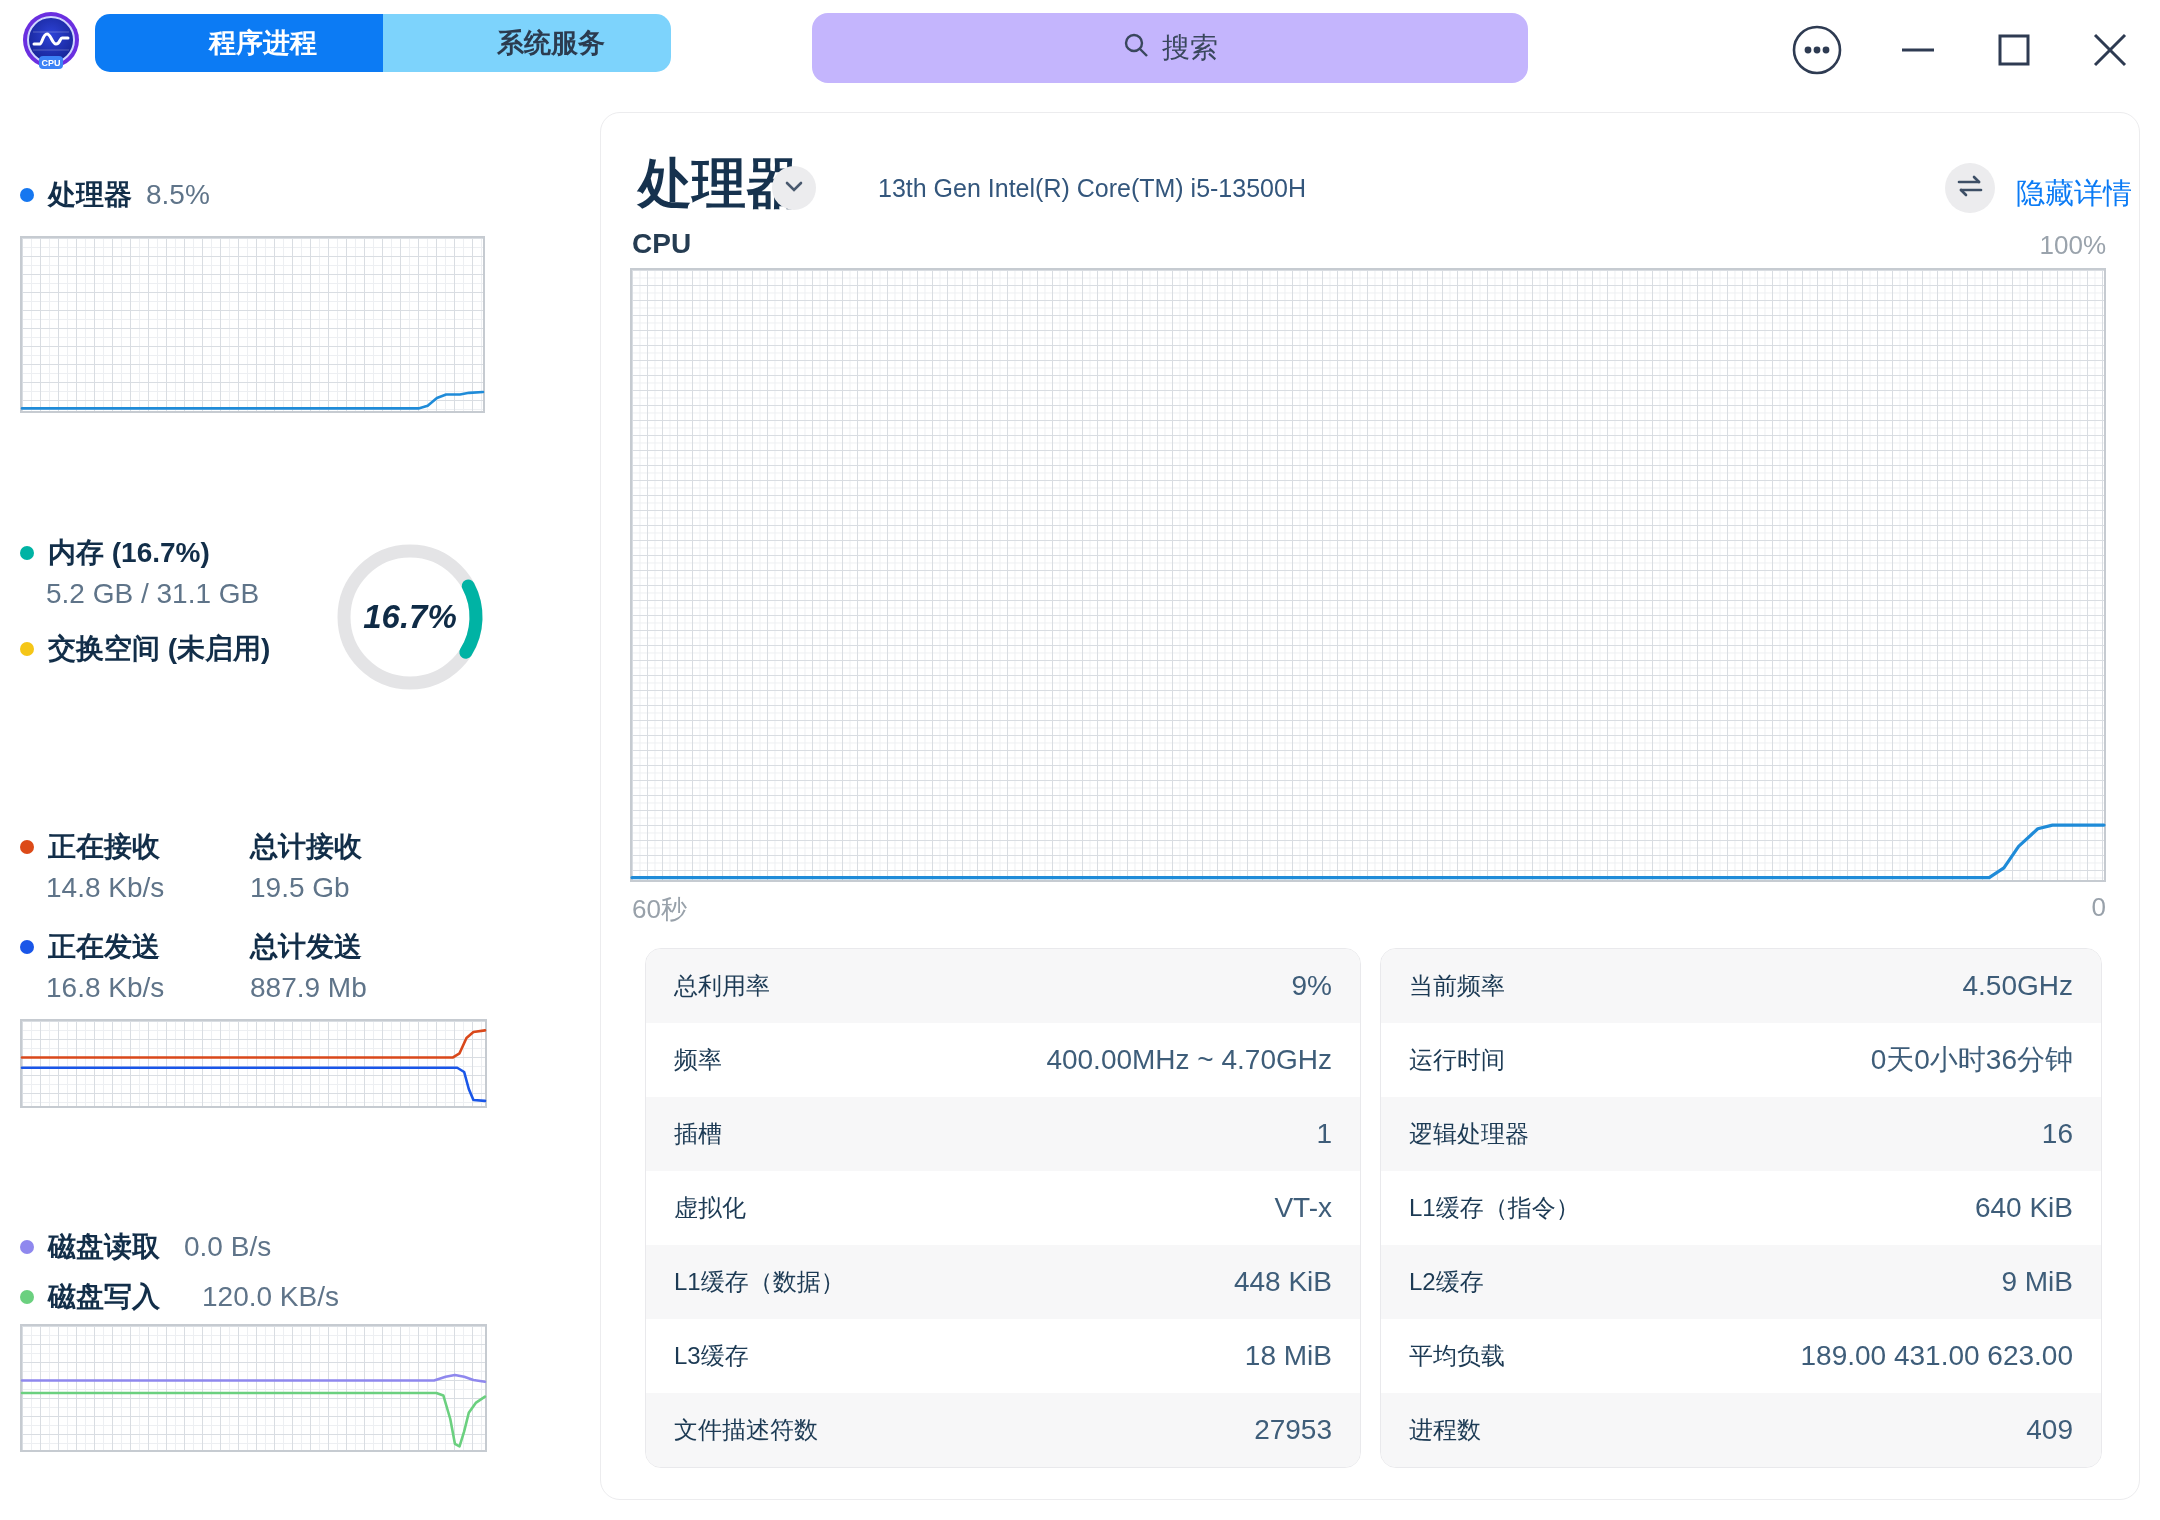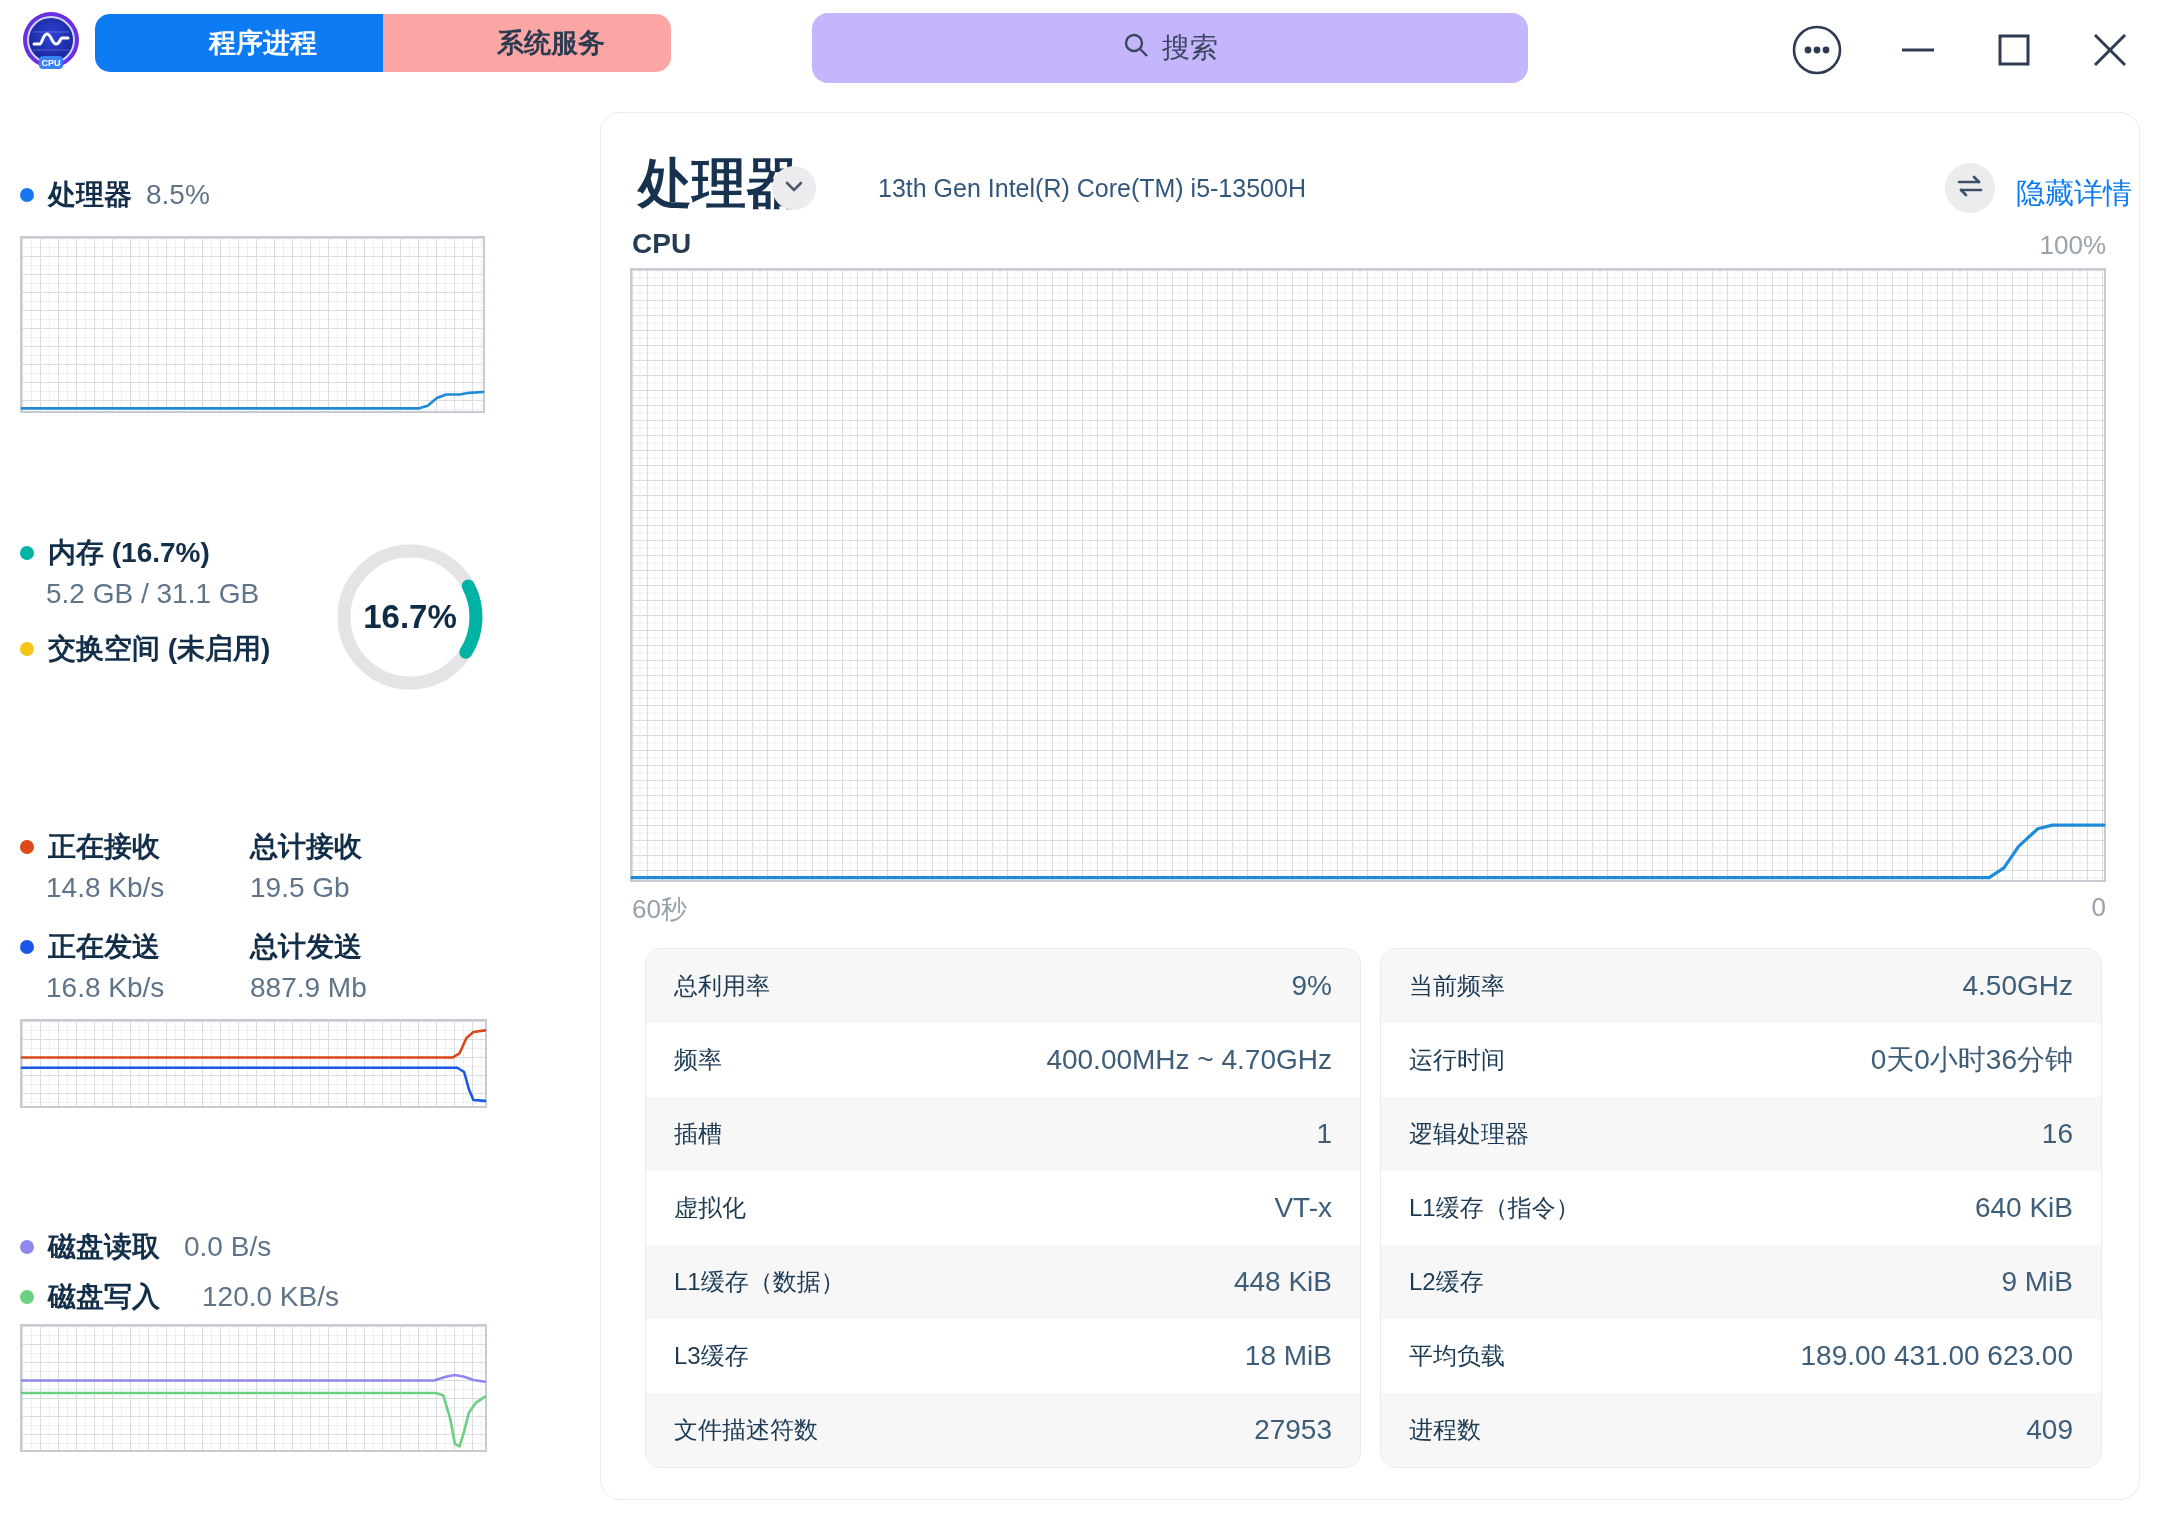--- a/index.html
+++ b/index.html
@@ -5,42 +5,42 @@
   html,body{margin:0;padding:0;background:#ffffff;}
   .app{position:relative;width:2160px;height:1520px;background:#fff;overflow:hidden;
        font-family:"Liberation Sans","DejaVu Sans",sans-serif;color:#16324e;}
 
   
   .appicon{position:absolute;left:20px;top:10px;width:62px;height:62px;}
   .tabs{position:absolute;left:95px;top:14px;display:flex;border-radius:15px;overflow:hidden;}
   .tab{width:240px;height:58px;display:flex;align-items:center;justify-content:center;
        font-size:27px;font-weight:700;cursor:default;padding-left:48px;}
   .tab.active{background:#0c7bf4;color:#fff;}
-  .tab.inactive{background:#fca5a5;color:#2b3b4f;}
+  .tab.inactive{background:#7dd3fc;color:#2b3b4f;}
   .search{position:absolute;left:812px;top:13px;width:716px;height:70px;background:#c4b5fd;
           border-radius:16px;display:flex;align-items:center;justify-content:center;gap:12px;
           color:#39475d;font-size:28px;}
   .winbtn{position:absolute;top:22px;width:56px;height:56px;display:flex;align-items:center;justify-content:center;}
   .winbtn svg{display:block;}
 
   
   .side-abs{position:absolute;}
   .dotrow{display:flex;align-items:center;gap:14px;}
   .dot{width:14px;height:14px;border-radius:50%;flex:0 0 auto;}
   .slabel{font-size:28px;font-weight:700;color:#122e49;white-space:nowrap;}
   .svalue{font-size:28px;color:#5f7489;white-space:nowrap;}
   .chart{position:absolute;background:#fff;border:2px solid #c6cbd1;box-sizing:border-box;
     background-image:
       linear-gradient(to right,#d9dde2 1px,transparent 1px),
       linear-gradient(to bottom,#d9dde2 1px,transparent 1px),
       linear-gradient(to right,#edeff2 1px,transparent 1px),
       linear-gradient(to bottom,#edeff2 1px,transparent 1px);
     background-size:18px 18px,18px 18px,9px 9px,9px 9px;}
   .chart svg{position:absolute;left:0;top:0;width:100%;height:100%;overflow:visible;}
-  .donut-wrap{position:absolute;left:330px;top:537px;width:160px;height:160px;}
+  .donut-wrap{position:absolute;left:330px;top:537px;width:160px;height:160px;font-style:italic;}
   .donut-pct{position:absolute;left:0;top:0;width:160px;height:160px;display:flex;align-items:center;
              justify-content:center;font-size:33px;font-weight:700;color:#0f2b46;}
 
   
   .main-card{position:absolute;left:600px;top:112px;width:1540px;height:1388px;background:#fff;
              border:1px solid #ececee;border-radius:20px;box-sizing:border-box;}
   .main-title{position:absolute;left:638px;top:148px;font-size:54px;font-weight:700;color:#16324e;}
   .round-btn{position:absolute;border-radius:50%;background:#ececee;display:flex;
              align-items:center;justify-content:center;}
   .cpu-model{position:absolute;left:842px;top:174px;font-size:25px;color:#33567c;margin-left:36px;}

